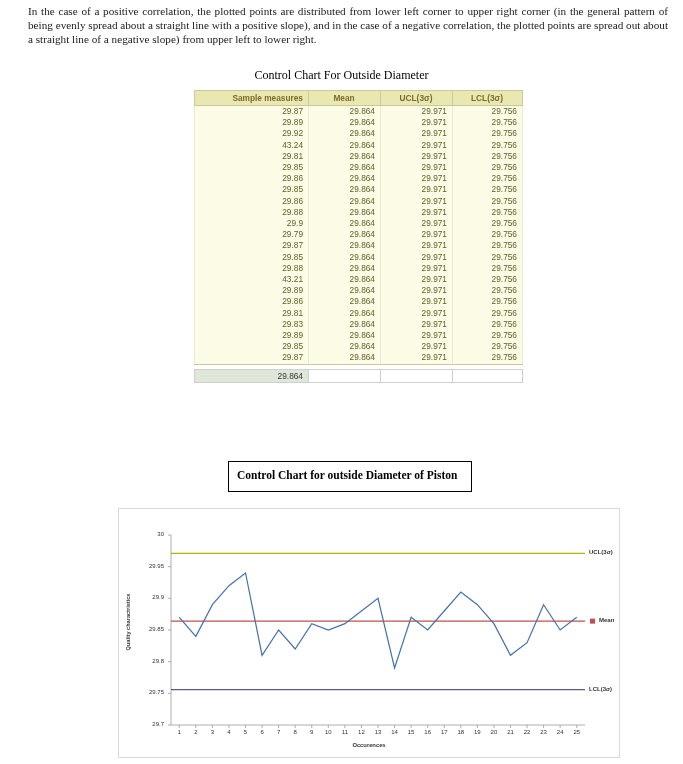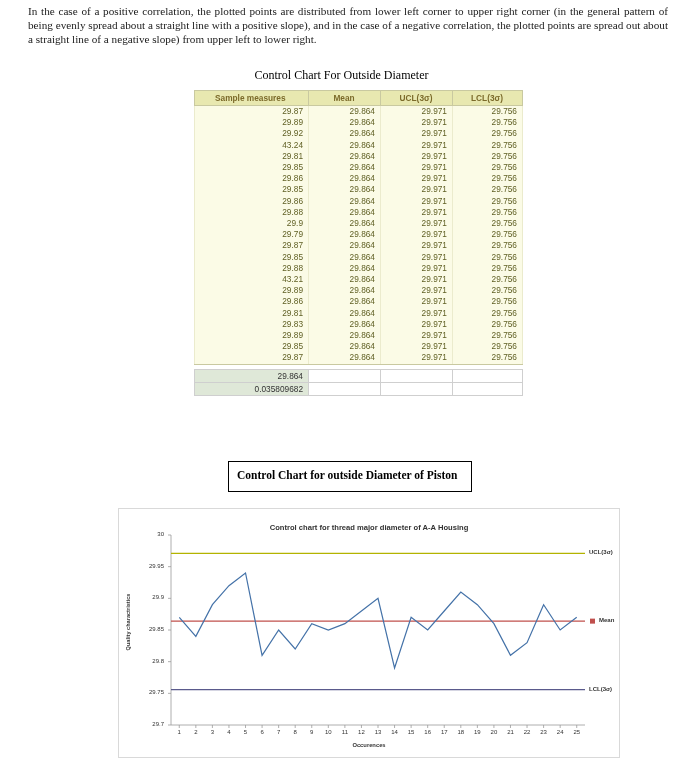--- a/index.html
+++ b/index.html
@@ -51,22 +51,22 @@
     background: #e8e8b0;
     color: #7b6a2a;
     font-weight: bold;
     font-size: 8.3px;
     padding: 2px 5px 2px 4px;
     border: 1px solid #c9c9a0;
     text-align: center;
     white-space: nowrap;
   }
   table.dt th.first {
-    text-align: left;
-    padding-left: 20px;
+    text-align: right;
+    padding-left: 0;
   }
   table.dt td {
     background: #fbfbe6;
     color: #5f5f23;
     padding: 0px 5px 0px 4px;
     border-left: 1px solid #ebebcd;
     border-right: 1px solid #ebebcd;
     text-align: right;
     height: 11.2px;
     line-height: 11.2px;
@@ -346,34 +346,27 @@
       </tbody>
   </table>
   <table class="summary">
     <tbody>
         <tr>
       <td class="lab">29.864</td>
       <td class="e1"></td>
       <td class="e2"></td>
       <td class="e3"></td>
     </tr>
-    <tr>
-      <td class="lab">0.035809682</td>
-      <td class="e1"></td>
-      <td class="e2"></td>
-      <td class="e3"></td>
-    </tr>
   </tbody>
     </table>
 </div>
 
 <div class="caption-box">Control Chart for outside Diameter of Piston</div>
 
 <div class="chart-box">
-  <div class="ctitle">Control chart for thread major diameter of A-A Housing</div>
   <div class="ylab">Quality charactristics</div>
   <div class="xlab">Occurences</div>
   <div id="yticks">
       <div class="ytick" style="left: 19px; top: 212px;">29.7</div>
       <div class="ytick" style="left: 19px; top: 180.333px;">29.75</div>
       <div class="ytick" style="left: 19px; top: 148.667px;">29.8</div>
       <div class="ytick" style="left: 19px; top: 117px;">29.85</div>
       <div class="ytick" style="left: 19px; top: 85.3333px;">29.9</div>
       <div class="ytick" style="left: 19px; top: 53.6667px;">29.95</div>
       <div class="ytick" style="left: 19px; top: 22px;">30</div>

